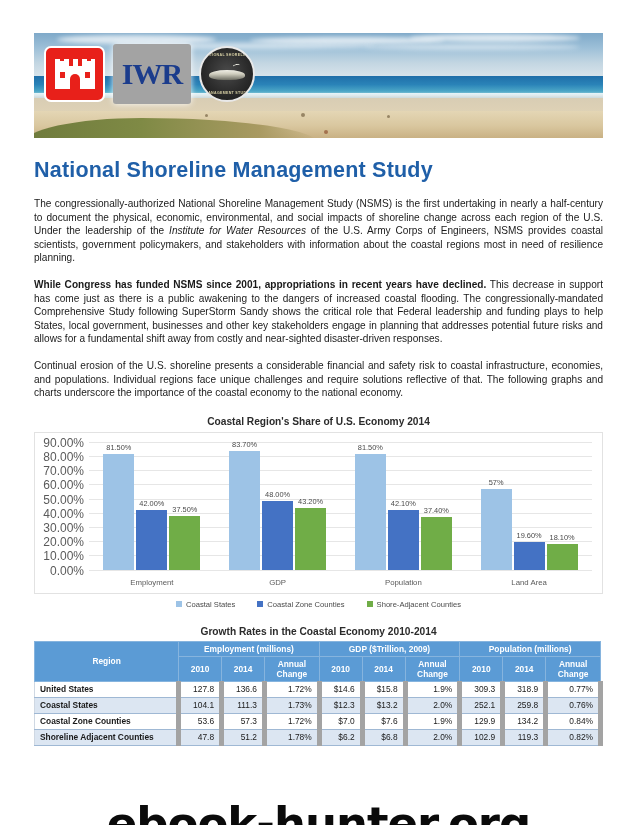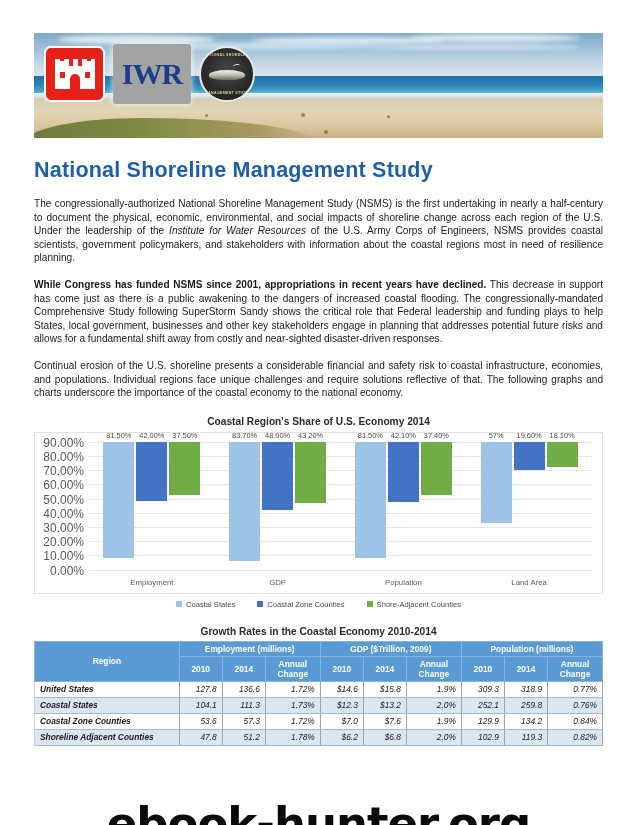--- a/index.html
+++ b/index.html
@@ -259,20 +259,21 @@
   }
   .groups {
     position: absolute;
     left: 0; right: 0; top: 0; bottom: 0;
     display: flex;
   }
   .group {
     flex: 1;
     position: relative;
     display: flex;
+    align-items: flex-end;
     justify-content: center;
     gap: 2px;
   }
   .bar {
     width: 31px;
     position: relative;
   }
   .bar .vlabel {
     position: absolute;
     bottom: 100%;
@@ -332,26 +333,25 @@
     text-align: center;
     padding: 2px 3px;
     border: 1px solid #86b4de;
   }
   table.growth th.region-head {
     text-align: center;
     vertical-align: middle;
   }
   table.growth td {
     border-left: 1px solid #cfd8e3;
-    border-right: 1px solid #a3a3a3;
+    border-right: 5px solid #a3a3a3;
     border-bottom: 1px solid #9fb8d4;
     padding: 2.5px 5px;
     text-align: right;
     color: #1a1a1a;
-    font-style: italic;
   }
   table.growth td.rowname {
     text-align: left;
     font-weight: bold;
   }
   table.growth tr.alt td { background: #dce6f2; }
   table.growth tr.plain td { background: #ffffff; }
   .col-region { width: 24.5%; }
   .col-num { width: 7.3%; }
   .col-chg { width: 9.3%; }

